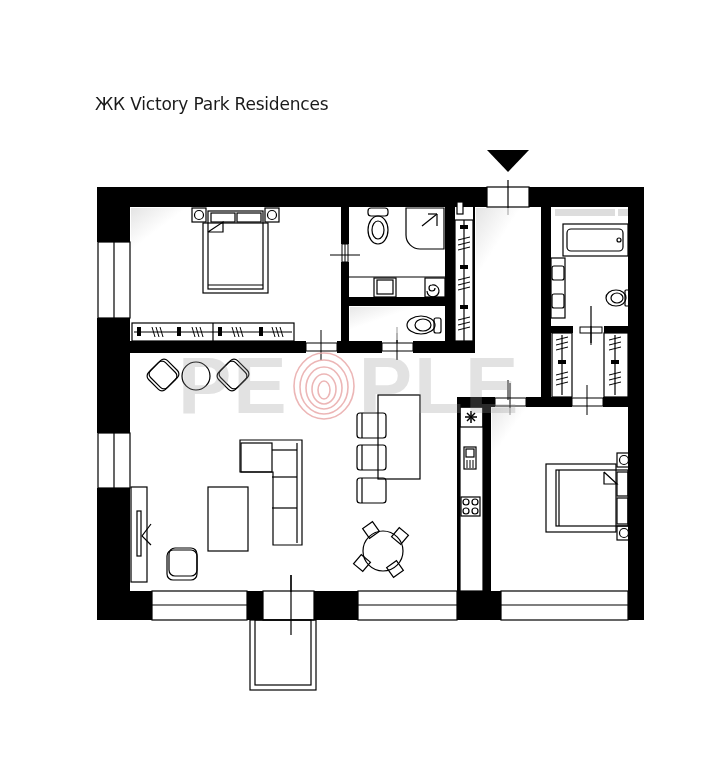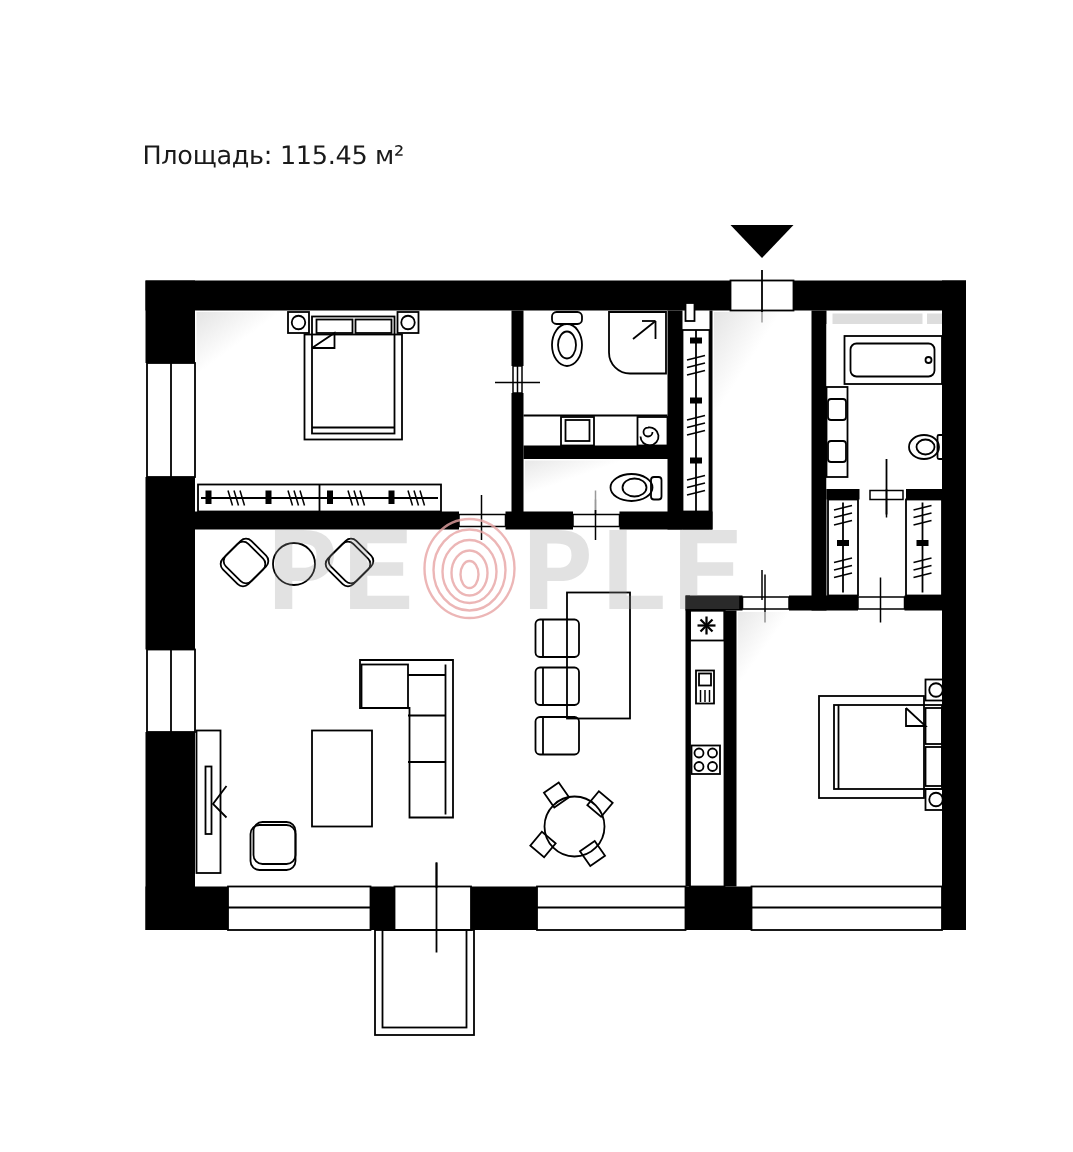--- a/index.html
+++ b/index.html
@@ -1,26 +1,26 @@
 <!DOCTYPE html>
 <html><head>
 <meta charset="utf-8">
 <style>
   html, body { margin:0; padding:0; background:#ffffff; }
   body { width:715px; height:768px; position:relative; overflow:hidden; font-family:"DejaVu Sans", sans-serif; }
   .info { position:absolute; left:95px; top:92px; color:#1a1a1a; font-size:17px; line-height:25px; letter-spacing:-0.2px; }
   .info div { white-space:nowrap; }
   svg.plan { position:absolute; left:0; top:0; }
-  .wm { position:absolute; left:178px; top:346px; font-family:Liberation Mono, monospace; font-weight:bold; font-size:80px; letter-spacing:2px; color:rgba(150,150,150,0.28); pointer-events:none; line-height:80px;text-align:right; }
+  .wm { position:absolute; left:178px; top:346px; font-family:Liberation Sans, sans-serif; font-weight:bold; font-size:80px; letter-spacing:2px; color:rgba(150,150,150,0.28); pointer-events:none; line-height:80px;text-align:right; }
 </style>
 </head>
 <body>
 
 <div class="info">
-  <div>Площадь: 115.45 м²</div>
+  <div>ЖК Victory Park Residences</div>
 </div>
 
 <svg class="plan" width="715" height="768" viewBox="0 0 715 768">
   <defs>
     <linearGradient id="sh" x1="0" y1="0" x2="1" y2="1">
       <stop offset="0" stop-color="#d8d8d8"></stop>
       <stop offset="0.35" stop-color="#ffffff"></stop>
     </linearGradient>
   </defs>
 

